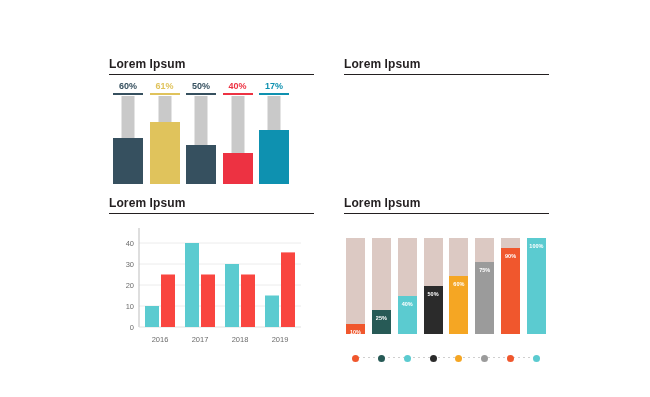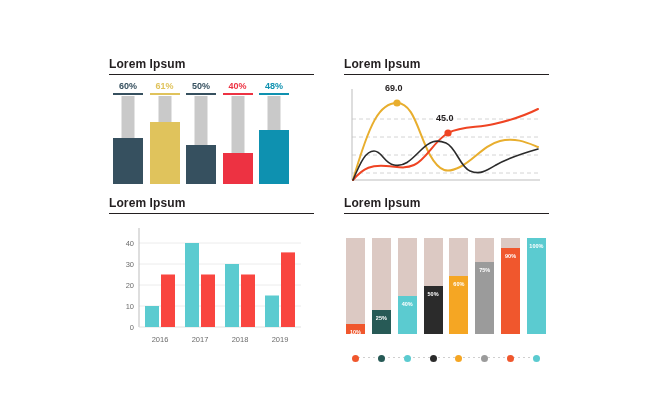--- a/index.html
+++ b/index.html
@@ -73,21 +73,21 @@
       </div>
       <div class="pct">
         <span style="color: rgb(54, 80, 95);">50%</span>
         <div class="u" style="background: rgb(54, 80, 95);"></div>
       </div>
       <div class="pct">
         <span style="color: rgb(237, 50, 66);">40%</span>
         <div class="u" style="background: rgb(237, 50, 66);"></div>
       </div>
       <div class="pct">
-        <span style="color: rgb(14, 145, 176);">48%</span>
+        <span style="color: rgb(14, 145, 176);">17%</span>
         <div class="u" style="background: rgb(14, 145, 176);"></div>
       </div>
     </div>
     <div class="stembars">
       <div class="stemcol">
         <div class="stem" style="background: rgb(201, 201, 201);"></div>
         <div class="fill" style="background: rgb(54, 80, 95); height: 52.8%;"></div>
       </div>
       <div class="stemcol">
         <div class="stem" style="background: rgb(201, 201, 201);"></div>
@@ -105,39 +105,20 @@
         <div class="stem" style="background: rgb(201, 201, 201);"></div>
         <div class="fill" style="background: rgb(14, 145, 176); height: 61.6%;"></div>
       </div>
     </div>
   </div>
 </div>
 
 <div class="panel" id="p2">
   <div class="panel-title">Lorem Ipsum</div>
   <div class="title-rule"></div>
-  <div class="plot">
-    <svg width="205" height="104" viewBox="0 0 205 104">
-      <g>
-        <line x1="8" y1="38" x2="196" y2="38" stroke="#d4d4d4" stroke-width="1" stroke-dasharray="4 3"></line>
-        <line x1="8" y1="56" x2="196" y2="56" stroke="#d4d4d4" stroke-width="1" stroke-dasharray="4 3"></line>
-        <line x1="8" y1="74" x2="196" y2="74" stroke="#d4d4d4" stroke-width="1" stroke-dasharray="4 3"></line>
-        <line x1="8" y1="92" x2="196" y2="92" stroke="#d4d4d4" stroke-width="1" stroke-dasharray="4 3"></line>
-      </g>
-      <line x1="8" y1="8" x2="8" y2="99" stroke="#bdbdbd" stroke-width="1"></line>
-      <line x1="8" y1="99" x2="196" y2="99" stroke="#bdbdbd" stroke-width="1"></line>
-      <path d="M9,99 C26,40 36,22 53,22 C70,22 74,52 86,74 C96,92 104,92 116,86 C130,79 140,64 156,60 C172,56 184,62 194,66" fill="none" stroke="#E8AE2E" stroke-width="2" stroke-linecap="round"></path>
-      <path d="M9,99 C20,86 28,84 42,85 C56,86 60,88 70,84 C82,79 90,60 104,52 C118,45 134,47 150,43 C168,39 184,33 194,28" fill="none" stroke="#EF4423" stroke-width="2" stroke-linecap="round"></path>
-      <path d="M9,99 C17,80 22,70 30,70 C38,70 40,82 50,84 C60,86 66,80 76,70 C86,60 92,58 102,62 C112,66 116,86 126,90 C136,94 142,90 152,84 C164,77 180,72 194,68" fill="none" stroke="#2B2B2B" stroke-width="1.6" stroke-linecap="round"></path>
-      <circle cx="53" cy="22" r="3.6" fill="#E8AE2E"></circle>
-      <circle cx="104" cy="52" r="3.6" fill="#EF4423"></circle>
-    </svg>
-    <div class="linelabel" style="left:41px;top:2px;">69.0</div>
-    <div class="linelabel" style="left:92px;top:32px;">45.0</div>
-  </div>
 </div>
 
 <div class="panel" id="p3">
   <div class="panel-title">Lorem Ipsum</div>
   <div class="title-rule"></div>
   <div class="plot">
     <svg width="205" height="140" viewBox="0 0 205 140">
       <g stroke="#ececec" stroke-width="1">
         <line x1="30" y1="23" x2="192" y2="23"></line>
         <line x1="30" y1="44" x2="192" y2="44"></line>

